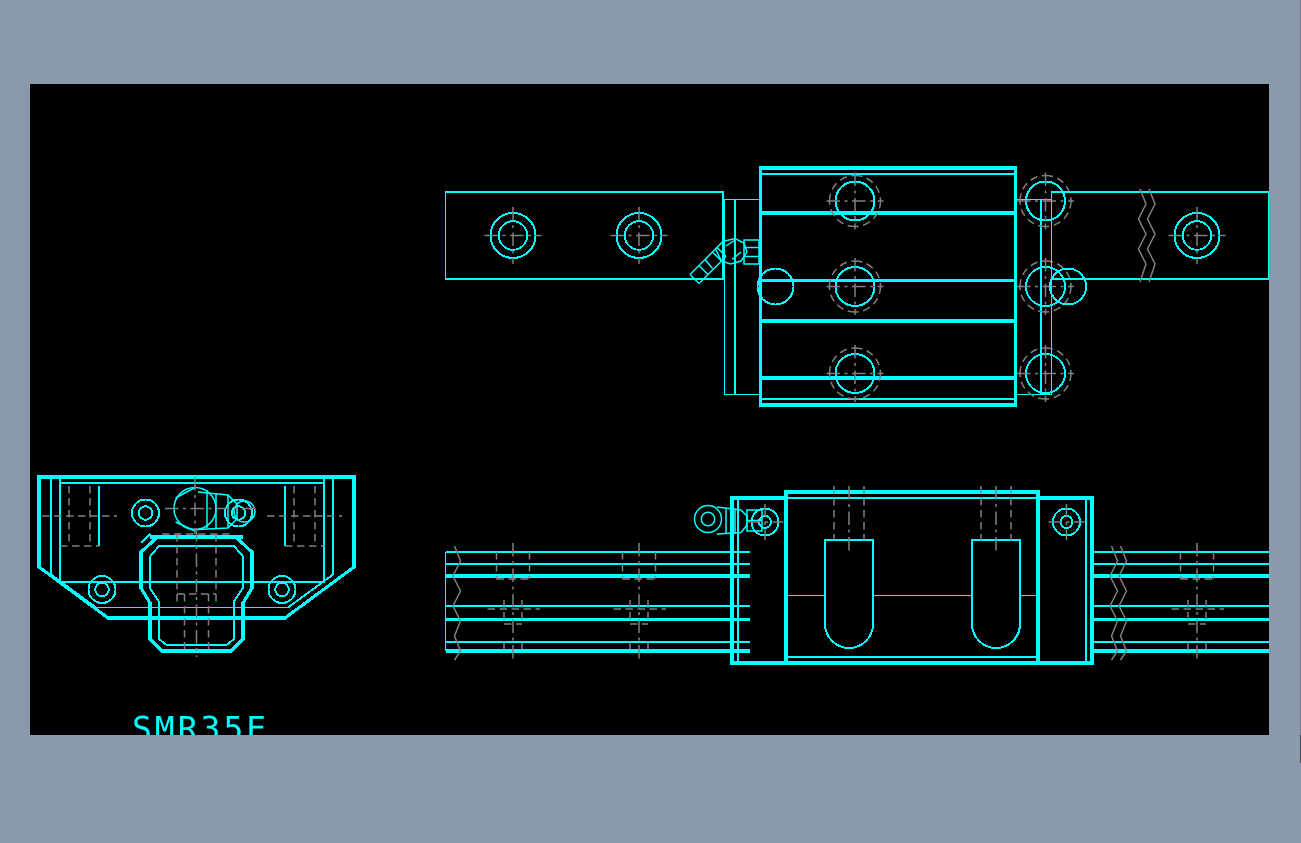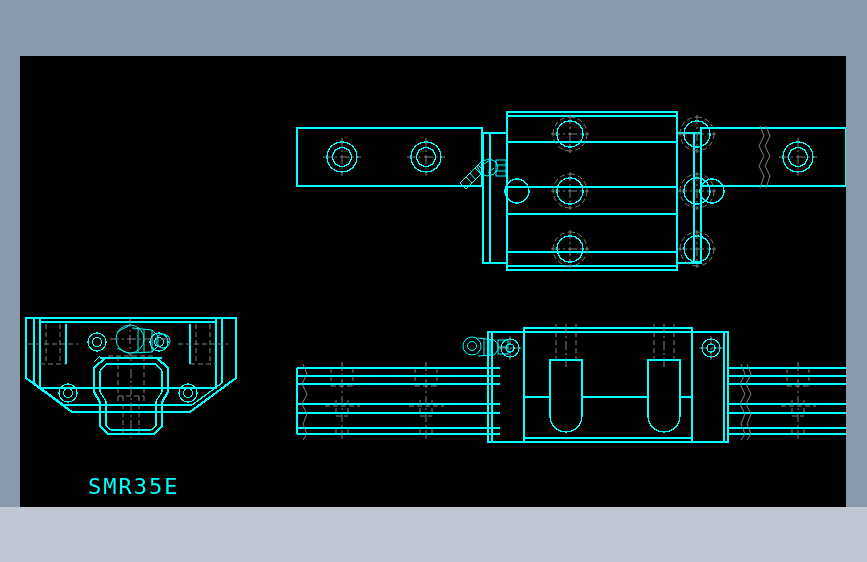--- a/index.html
+++ b/index.html
@@ -5,21 +5,21 @@
 <style>
   html, body {
     margin: 0;
     padding: 0;
     background: #8b99ad;
     font-family: "Liberation Sans", sans-serif;
   }
   #app {
     position: relative;
     width: 867px;
-    height: 562px;
+    height: 490px;
     overflow: hidden;
   }
   
   #bg-upper {
     position: absolute;
     left: 0; top: 0;
     width: 867px; height: 507px;
     background: #8b99ad;
   }
   #bg-lower {

